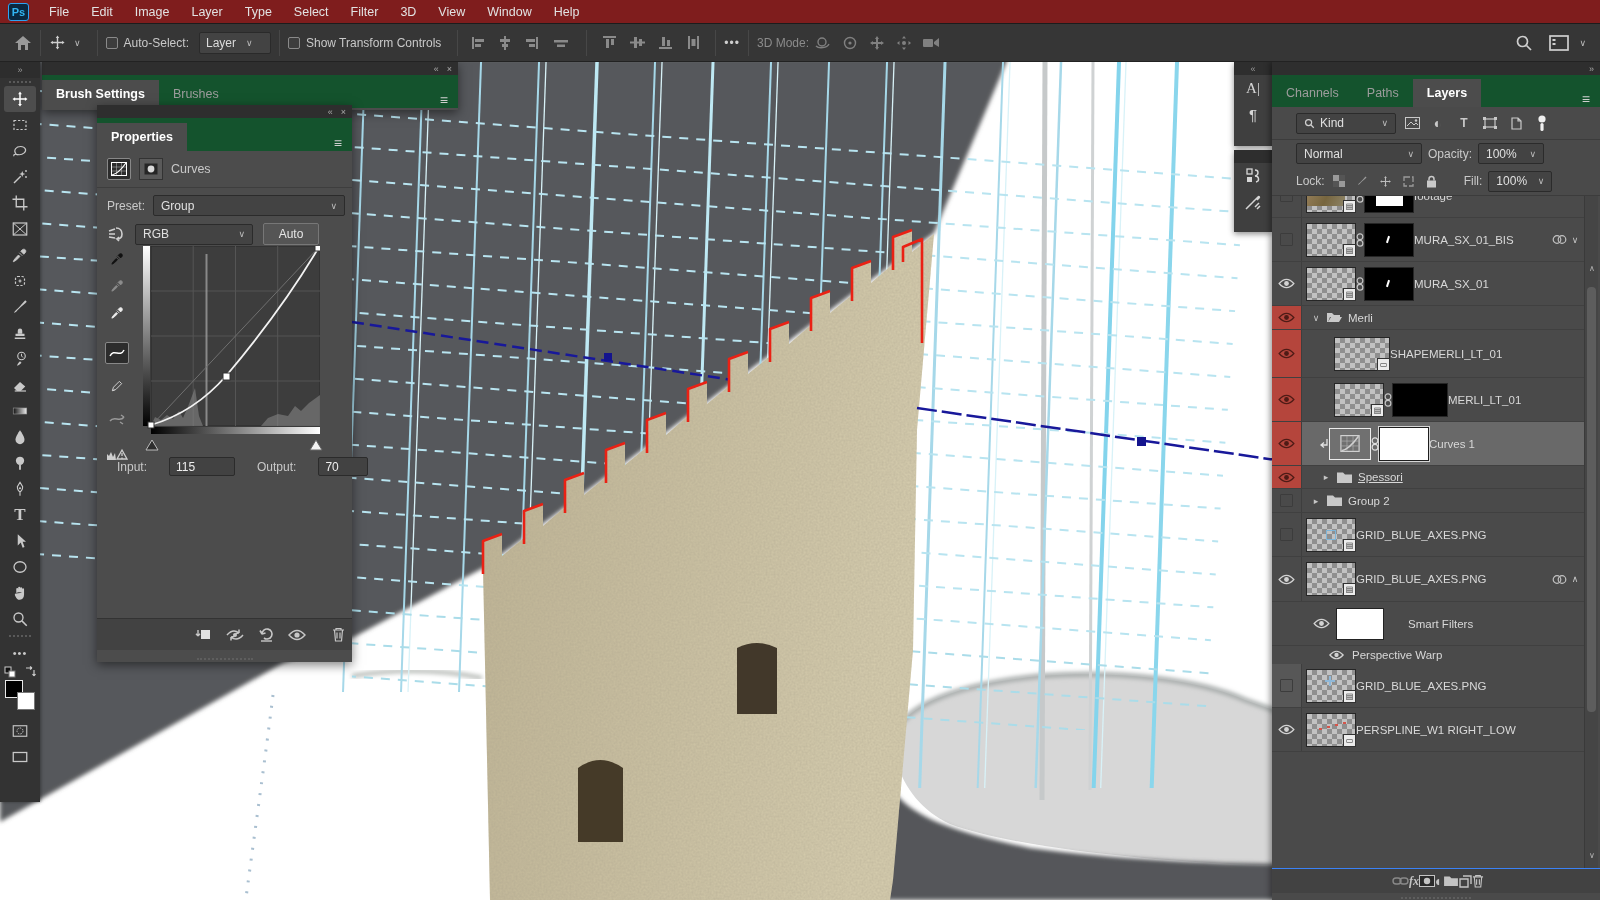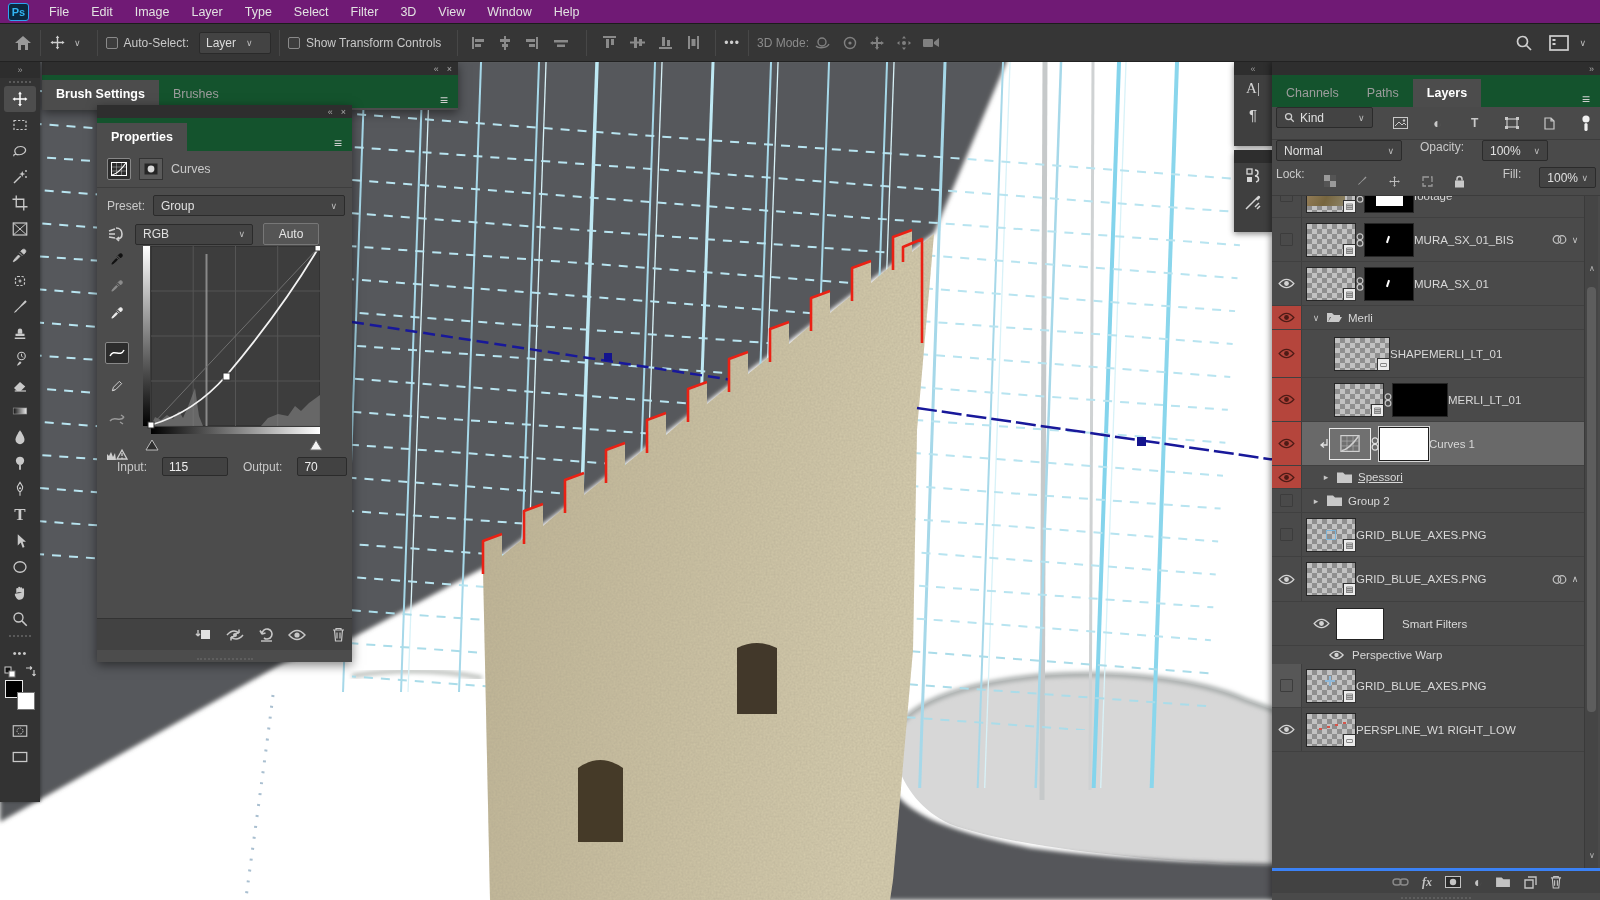--- a/index.html
+++ b/index.html
@@ -1,21 +1,21 @@
 <!DOCTYPE html>
 <html><head>
 <meta charset="utf-8">
 <style>
 *{margin:0;padding:0;box-sizing:border-box}
 html,body{width:1600px;height:900px;overflow:hidden;background:#323232;
   font-family:"Liberation Sans",sans-serif;color:#d6d6d6;font-size:12px;}
 .abs{position:absolute}
 svg{display:block}
 
-#menubar{position:absolute;left:0;top:0;width:1600px;height:24px;background:#701a75;
+#menubar{position:absolute;left:0;top:0;width:1600px;height:24px;background:#7f1d1d;
  display:flex;align-items:center;z-index:20;border-bottom:1px solid #1c1c1c}
 #pslogo{width:21px;height:18px;margin:0 9px 0 8px;border:1.5px solid #2ea3f2;border-radius:3px;
  background:#0b2840;color:#31b4f2;font-weight:bold;font-size:11px;display:flex;align-items:center;justify-content:center}
 .mitem{padding:0 11px;height:24px;display:flex;align-items:center;color:#e2e2e2;font-size:12.5px;cursor:default}
 
 #optionsbar{position:absolute;left:0;top:24px;width:1600px;height:38px;background:#363636;
  display:flex;align-items:center;z-index:19;border-bottom:1px solid #222}
 .vsep{width:1px;height:26px;background:#474747;margin:0 8px}
 .obar-ic{color:#b8b8b8;display:flex;align-items:center;justify-content:center}
 .chk{width:12px;height:12px;border:1px solid #8a8a8a;border-radius:2px;background:#3d3d3d;margin-right:6px}
@@ -57,21 +57,21 @@
 .pgrip{position:absolute;left:50%;bottom:2px;width:56px;border-top:2px dotted #5e5e5e;transform:translateX(-50%)}
 
 .dockbox{position:absolute;width:38px;background:#3f3f3f;box-shadow:0 2px 6px rgba(0,0,0,.45);z-index:16;
  display:flex;flex-direction:column;align-items:center;color:#d0d0d0}
 .dockbox .dhead{width:100%;height:13px;background:#2e2e2e;color:#9a9a9a;font-size:9px;display:flex;align-items:center;justify-content:center}
 .dico{width:30px;height:26px;display:flex;align-items:center;justify-content:center;font-size:15px;color:#d6d6d6}
 
 #layers{position:absolute;left:1272px;top:62px;width:328px;height:838px;background:#4a4a4a;z-index:16;
  box-shadow:-2px 0 6px rgba(0,0,0,.4)}
 #layers .phead{justify-content:flex-end}
-.lp-row{display:flex;padding:0 4px;gap:18px}
+.lp-row{display:flex;align-items:center;padding:0 24px;gap:6px}
 .lfilter{height:33px;border-bottom:1px solid #3c3c3c}
 .lblend{height:27px}
 .llock{height:29px;border-bottom:1px solid #3c3c3c}
 .fic{color:#c9c9c9;display:flex;align-items:center;justify-content:center;width:20px}
 #llist{position:absolute;left:0;top:134px;width:312px;height:672px;overflow:hidden}
 .lrow{position:relative;display:flex;align-items:center;border-bottom:1px solid #404040;background:#4a4a4a}
 .lrow.sel{background:#696969}
 .eyecell{width:30px;align-self:stretch;border-right:1px solid #3e3e3e;display:flex;align-items:center;justify-content:center;flex:none}
 .eyecell.red{background:#b5453c}
 .eyecell.lit{background:#575757}
@@ -84,22 +84,22 @@
  background-size:10px 10px;background-position:0 0,5px 5px}
 .badge{position:absolute;right:-1px;bottom:-1px;width:13px;height:13px;background:#ececec;border:1px solid #333;
  font-size:8px;line-height:11px;text-align:center;color:#222}
 .maskth{width:50px;height:34px;border:1px solid #262626;background:#000;position:relative;flex:none}
 .lname{color:#d8d8d8;font-size:11.5px;white-space:nowrap}
 .linkic{color:#c6c6c6;flex:none}
 .grow{gap:5px}
 .fold{color:#cccccc}
 .chev-s{font-size:9px;color:#c6c6c6;width:10px;text-align:center}
 .rowright{margin-left:auto;display:flex;align-items:center;gap:3px;color:#c2c2c2;padding-right:4px}
-#lbottom{position:absolute;left:0;bottom:7px;width:328px;height:25px;background:#424242;border-top:3px solid #3b82f6;
- display:flex;align-items:center;gap:13px;padding-left:120px;color:#c3c3c3}
+#lbottom{position:absolute;left:0;bottom:7px;width:328px;height:25px;background:#424242;border-top:1px solid #3b82f6;
+ display:flex;align-items:center;padding-left:120px;color:#c3c3c3}
 #lgrip{position:absolute;left:50%;bottom:1px;width:70px;border-top:2px dotted #5e5e5e;transform:translateX(-50%)}
 #lscroll{position:absolute;right:2px;top:134px;width:14px;height:672px;background:#454545;border-left:1px solid #3a3a3a;
  display:flex;flex-direction:column;align-items:center;color:#b5b5b5}
 #lthumb{position:absolute;left:2px;top:91px;width:9px;height:425px;background:#5d5d5d;border-radius:4px}
 .scarr{font-size:8px;position:absolute;left:0;width:14px;text-align:center}
 </style>
 </head>
 <body>
 
 <svg id="canvas" class="abs" style="left:0;top:62px;z-index:1" width="1600" height="838" viewBox="0 62 1600 838">
@@ -650,21 +650,21 @@
   <span class="abs" style="left:48px;top:334px">
     <svg width="14" height="12" viewBox="0 0 14 12">
         <path d="M7 1 L13 11 H1 Z" fill="#2e2e2e" stroke="#bbb" stroke-width="1"></path>
       </svg>
     </span>
   <span class="abs" style="left:212px;top:334px">
     <svg width="14" height="12" viewBox="0 0 14 12">
         <path d="M7 1 L13 11 H1 Z" fill="#f2f2f2" stroke="#666" stroke-width="1"></path>
       </svg>
     </span>
-  <div class="abs" style="left:20px;top:352px;display:flex;align-items:center;gap:15px">
+  <div class="abs" style="left:20px;top:352px;display:flex;align-items:center;gap:22px">
     <span class="lab">Input:</span>
     <div class="valbox" style="width:66px">115</div>
     <span class="lab">Output:</span>
     <div class="valbox" style="width:50px">70</div>
   </div>
   <div class="pfoot">
     <span>
         <svg width="16" height="14" viewBox="0 0 16 14">
           <rect x="6" y="2" width="9" height="9" fill="#e2e2e2"></rect>
           <path d="M3 2 V8 M3 8 L1 5.8 M3 8 L5 5.8" stroke="#c7c7c7" fill="none" stroke-width="1.4"></path>
@@ -1044,21 +1044,21 @@
     <div class="lrow" style="height:44px">
       <div class="eyecell" style="border-right:none;width:64px;justify-content:flex-end;padding-right:6px">
           <span class="eye">
             <svg viewBox="0 0 18 12" width="17" height="11">
               <path d="M1,6 Q9,-3 17,6 Q9,15 1,6 Z" fill="none" stroke="currentColor" stroke-width="1.4"></path>
               <circle cx="9" cy="6" r="2.6" fill="currentColor"></circle>
             </svg>
           </span>
         </div>
       <div style="width:48px;height:32px;background:#fff;border:1px solid #222;flex:none"></div>
-      <span class="lname" style="margin-left:18px">Smart Filters</span>
+      <span class="lname" style="margin-left:24px">Smart Filters</span>
     </div>
 
     <div class="lrow" style="height:18px;border-bottom:none">
       <div style="width:80px;display:flex;justify-content:flex-end;padding-right:6px">
           <span class="eye">
             <svg viewBox="0 0 18 12" width="15" height="10">
               <path d="M1,6 Q9,-3 17,6 Q9,15 1,6 Z" fill="none" stroke="currentColor" stroke-width="1.4"></path>
               <circle cx="9" cy="6" r="2.6" fill="currentColor"></circle>
             </svg>
           </span>

